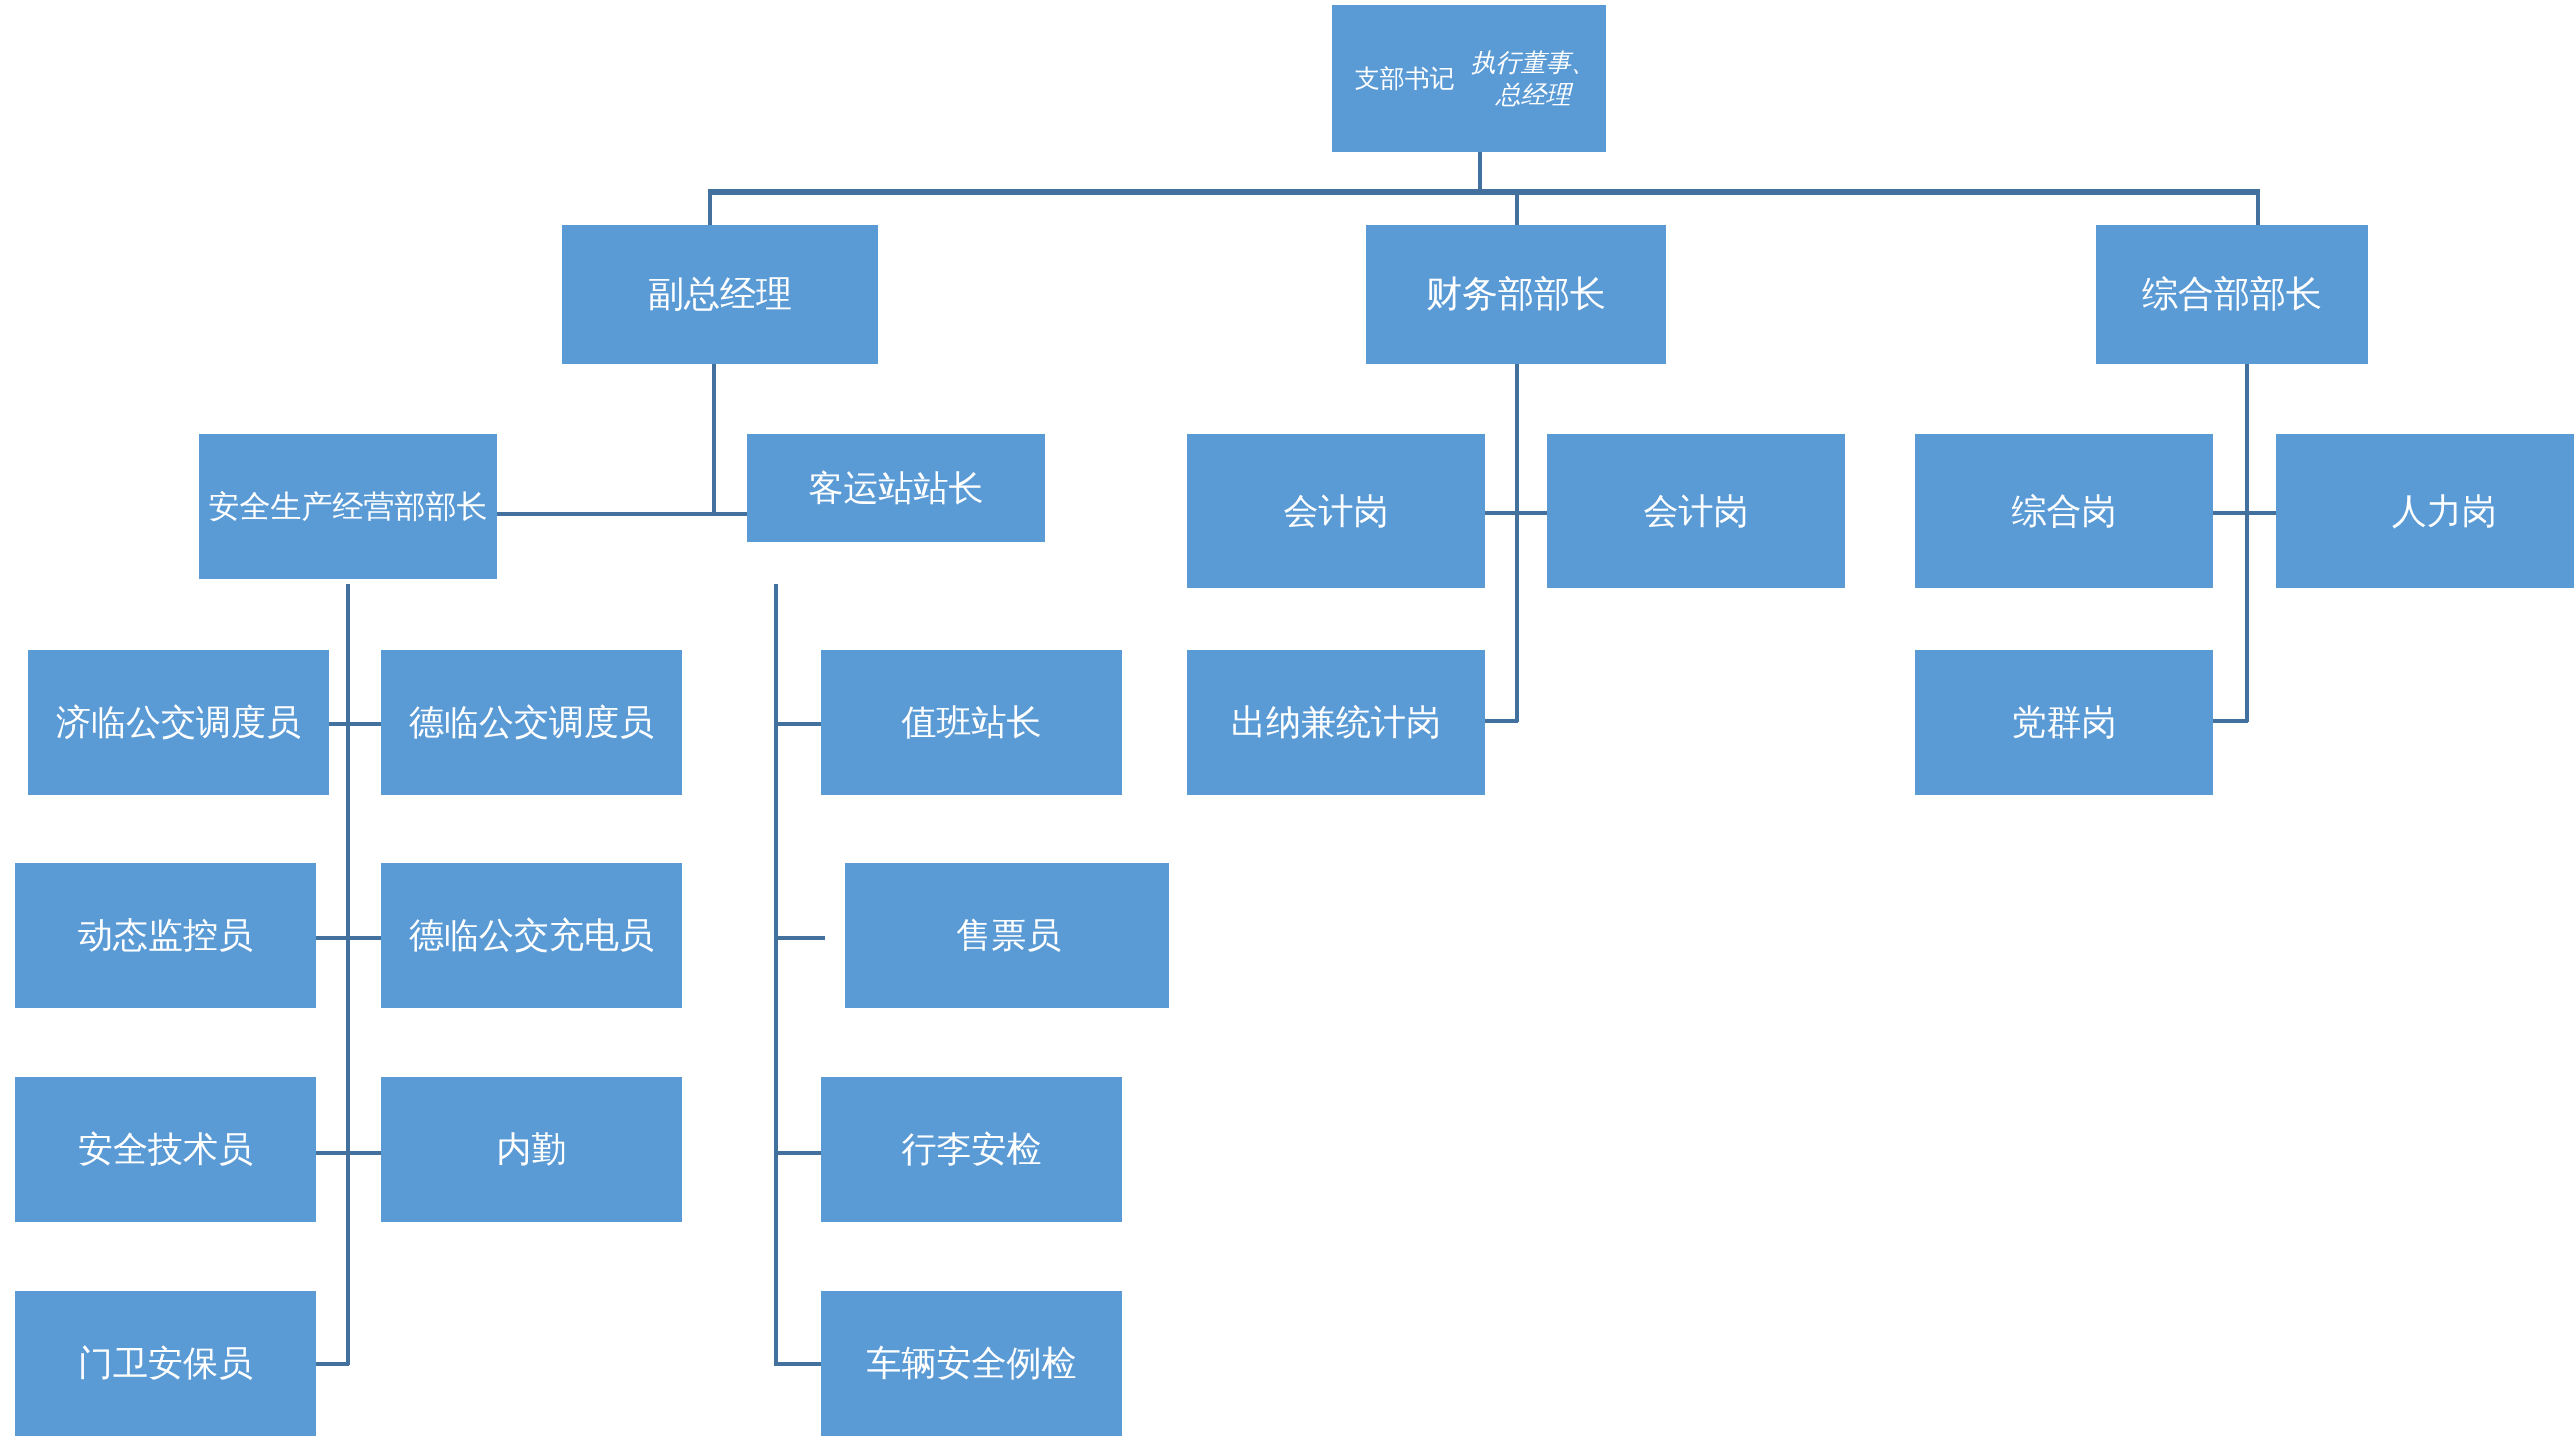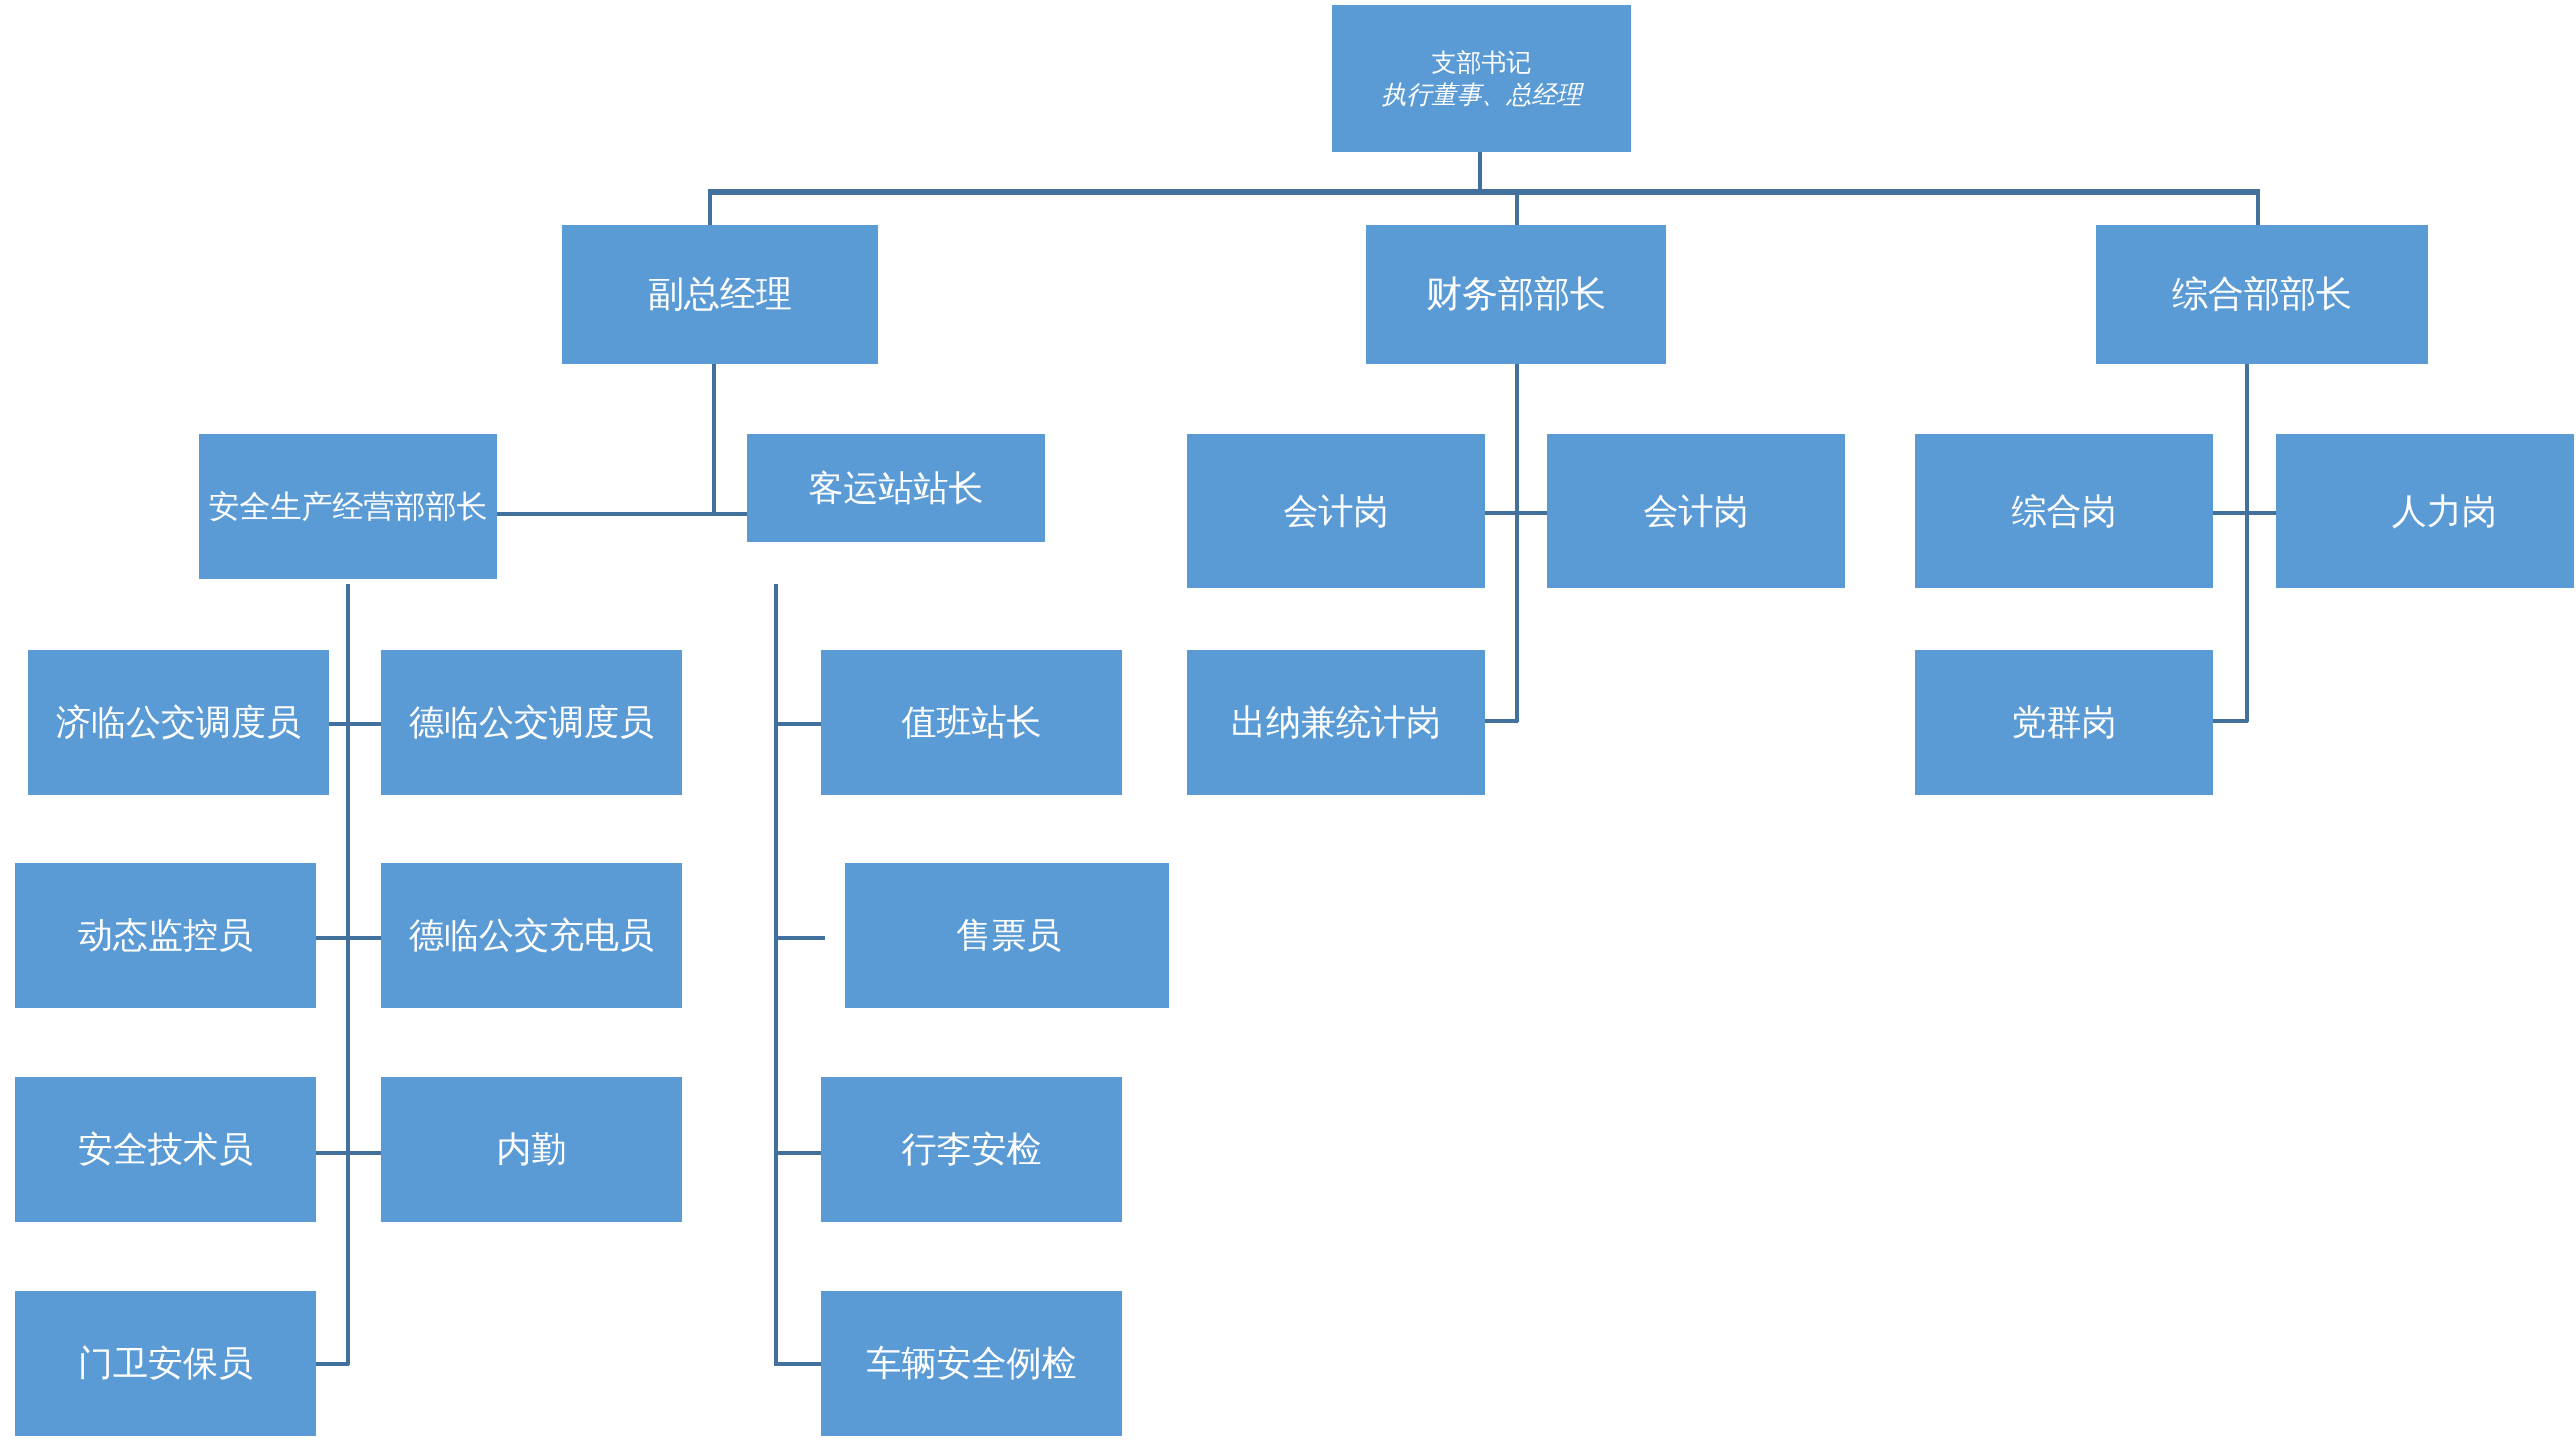--- a/index.html
+++ b/index.html
@@ -84,34 +84,34 @@
   <div class="conn h" style="left:774px; top:1362px; width:51px;"></div>
 
   <div class="conn v" style="left:1515px; top:364px; height:358px;"></div>
   <div class="conn h" style="left:1483px; top:511px; width:66px;"></div>
   <div class="conn h" style="left:1482px; top:719px; width:36px;"></div>
 
   <div class="conn v" style="left:2245px; top:364px; height:358px;"></div>
   <div class="conn h" style="left:2212px; top:511px; width:66px;"></div>
   <div class="conn h" style="left:2208px; top:719px; width:40px;"></div>
 
-  <div class="node t-root" style="left:1332px; top:5px; width:299px; height:147px; flex-direction:column;">
+  <div class="node t-root" style="left:1332px; top:5px; width:274px; height:147px; flex-direction:row;">
     <span class="lbl">支部书记</span>
     <span class="sub">执行董事、总经理</span>
   </div>
 
   <div class="node t-dept" style="left:562px; top:225px; width:316px; height:139px;">
     <span class="lbl">副总经理</span>
   </div>
 
   <div class="node t-dept" style="left:1366px; top:225px; width:300px; height:139px;">
     <span class="lbl">财务部部长</span>
   </div>
 
-  <div class="node t-dept" style="left:2096px; top:225px; width:332px; height:139px;">
+  <div class="node t-dept" style="left:2096px; top:225px; width:272px; height:139px;">
     <span class="lbl">综合部部长</span>
   </div>
 
   <div class="node t-wrap" style="left:199px; top:434px; width:298px; height:145px;">
     <span class="lbl">安全生产经营部部长</span>
   </div>
 
   <div class="node t-unit" style="left:747px; top:434px; width:298px; height:108px;">
     <span class="lbl">客运站站长</span>
   </div>

